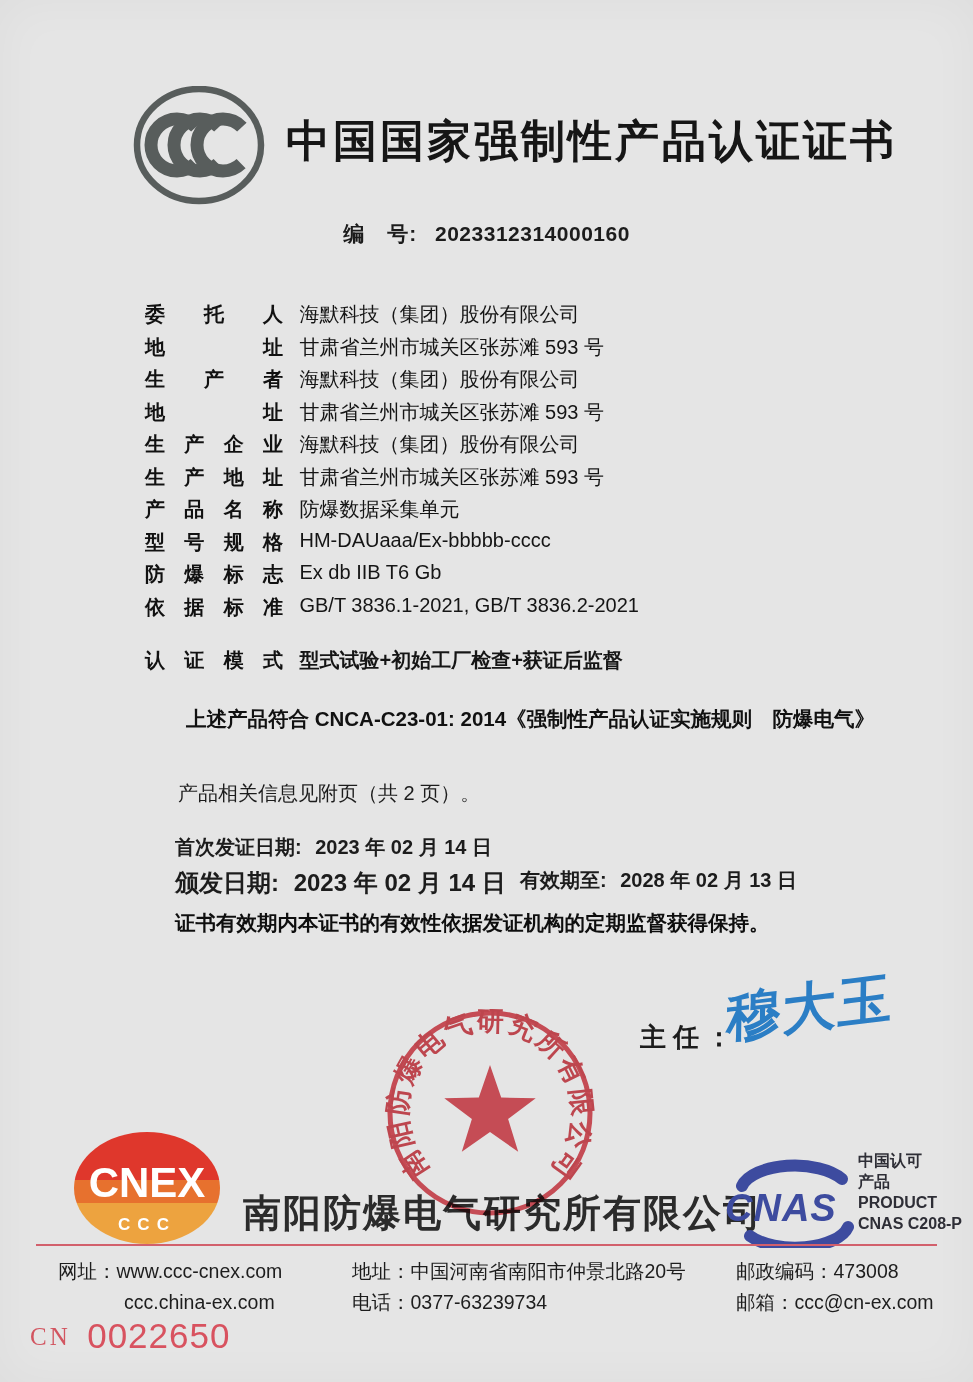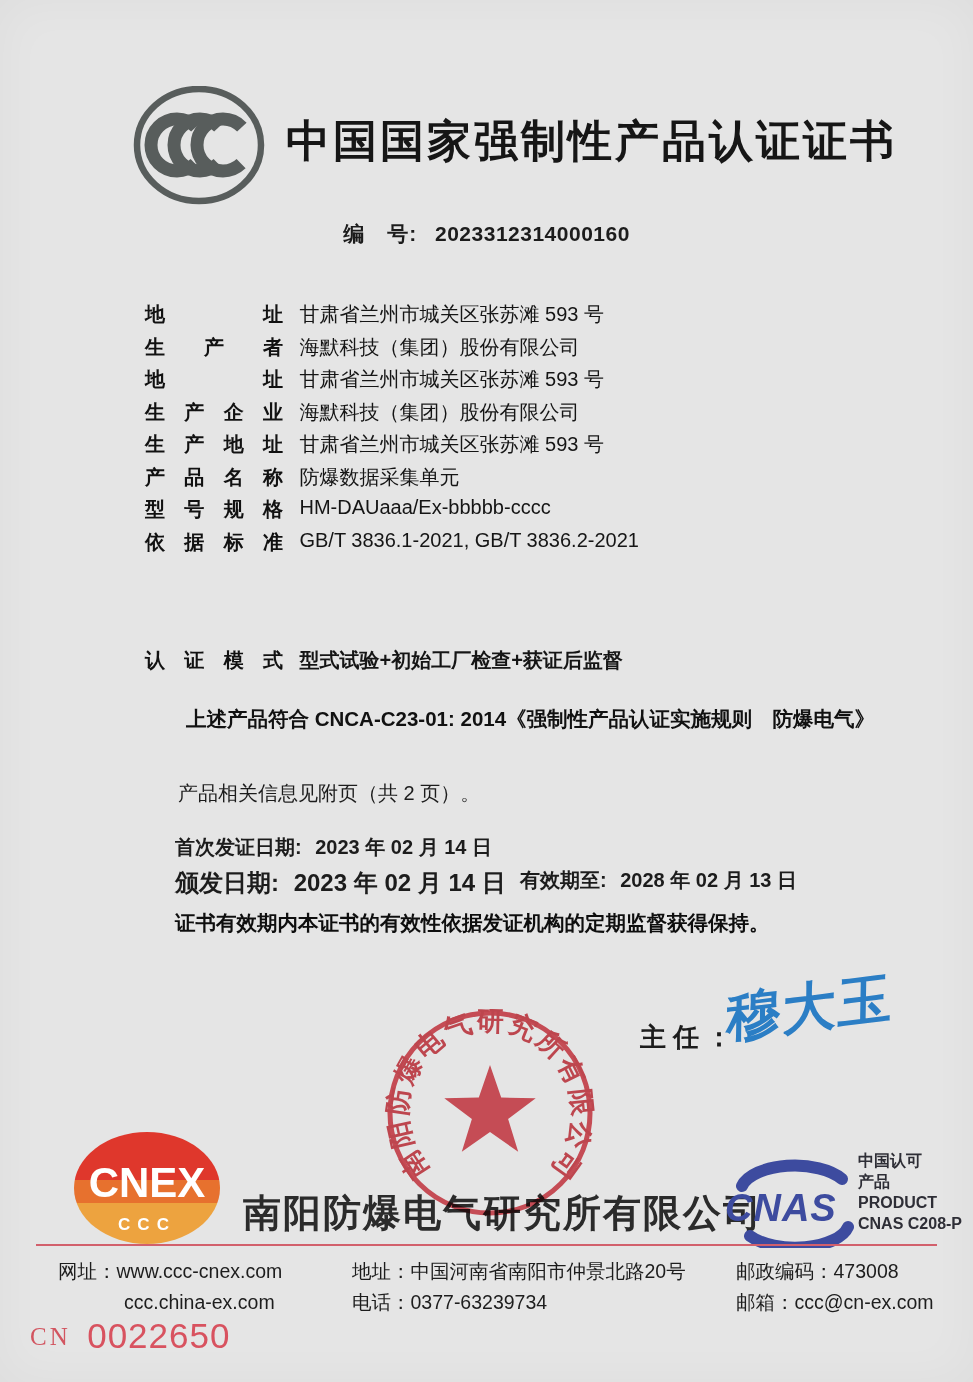--- a/index.html
+++ b/index.html
@@ -98,20 +98,24 @@
   </div>
 
   <div class="title">中国国家强制性产品认证证书</div>
   <div class="cert-no-line">
     <span class="cert-no-label">编　号:</span>
     <span class="cert-no-value">2023312314000160</span>
   </div>
 
   <div class="fields">
     <div class="field-row">
+      <span class="flabel">委托人</span>
+      <span class="fvalue">海默科技（集团）股份有限公司</span>
+    </div>
+    <div class="field-row">
       <span class="flabel">地址</span>
       <span class="fvalue">甘肃省兰州市城关区张苏滩 593 号</span>
     </div>
     <div class="field-row">
       <span class="flabel">生产者</span>
       <span class="fvalue">海默科技（集团）股份有限公司</span>
     </div>
     <div class="field-row">
       <span class="flabel">地址</span>
       <span class="fvalue">甘肃省兰州市城关区张苏滩 593 号</span>
@@ -124,20 +128,24 @@
       <span class="flabel">生产地址</span>
       <span class="fvalue">甘肃省兰州市城关区张苏滩 593 号</span>
     </div>
     <div class="field-row">
       <span class="flabel">产品名称</span>
       <span class="fvalue">防爆数据采集单元</span>
     </div>
     <div class="field-row">
       <span class="flabel">型号规格</span>
       <span class="fvalue">HM-DAUaaa/Ex-bbbbb-cccc</span>
+    </div>
+    <div class="field-row">
+      <span class="flabel">防爆标志</span>
+      <span class="fvalue">Ex db IIB T6 Gb</span>
     </div>
     <div class="field-row">
       <span class="flabel">依据标准</span>
       <span class="fvalue">GB/T 3836.1-2021, GB/T 3836.2-2021</span>
     </div>
   </div>
 
   <div class="cert-mode">
     <span class="flabel">认证模式</span>
     <span class="fvalue">型式试验+初始工厂检查+获证后监督</span>

